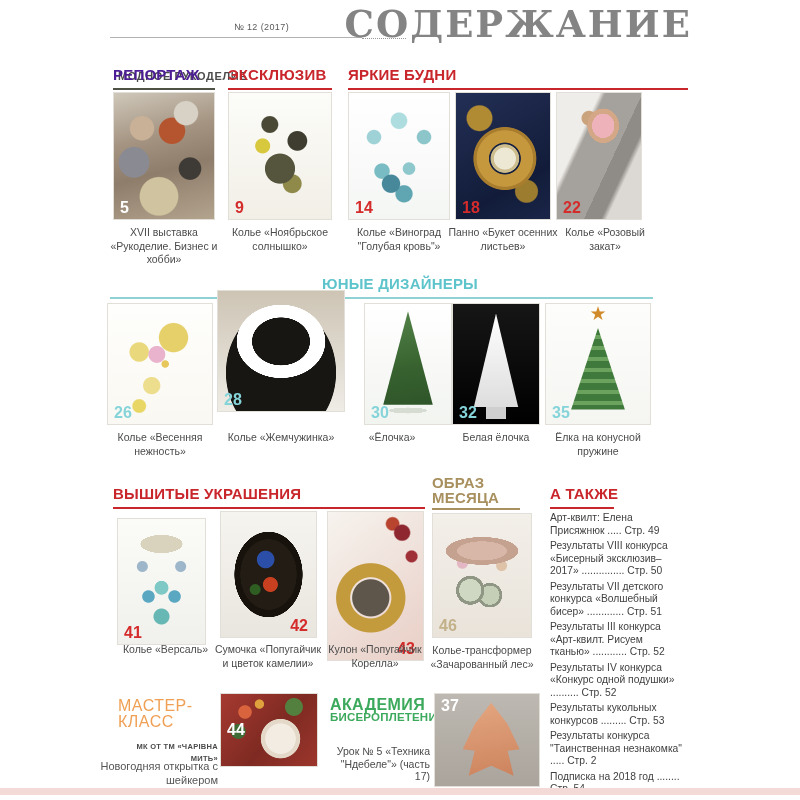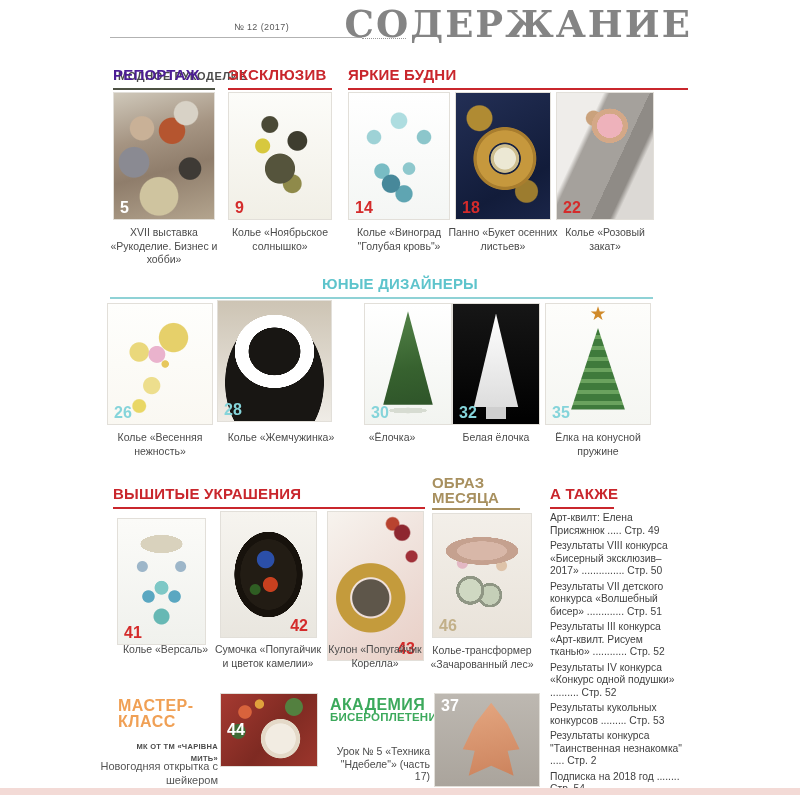--- a/index.html
+++ b/index.html
@@ -23,21 +23,21 @@
   .thumb{position:absolute;box-sizing:border-box;border:1px solid #e2dfd9;}
   .num{position:absolute;left:6px;bottom:3px;font-weight:700;font-size:16px;line-height:16px;}
   .num-r{left:auto;right:8px;margin-top:8px;}
   .num-t{bottom:auto;top:4px;}
   .n-white{color:#ffffff}.n-red{color:#d42b2b}.n-teal{color:#85d4da}.n-gold{color:#c2b089}
   .cap{position:absolute;text-align:center;font-size:10.5px;line-height:13.5px;color:#4b4b4b;}
   
   .also{position:absolute;left:550px;top:512px;width:142px;}
   .also p{margin:0 8px 3px 0;font-size:10.3px;line-height:12.5px;color:#3f3f3f;}
   
-  .mk-head{position:absolute;left:118px;top:698px;width:112px;font-weight:700;font-size:16px;line-height:16px;letter-spacing:.5px;}
+  .mk-head{position:absolute;left:118px;top:698px;width:112px;font-weight:400;font-size:16px;line-height:16px;letter-spacing:.5px;}
   .kicker{position:absolute;left:118px;top:741px;width:100px;text-align:right;font-size:7.5px;font-weight:700;
           line-height:12px;letter-spacing:.3px;color:#4a4a4a;}
   .mk-cap{position:absolute;left:96px;top:760px;width:122px;text-align:right;font-size:11px;line-height:13.5px;color:#555;}
   .ac-head1{position:absolute;left:330px;top:698px;font-weight:700;font-size:16px;line-height:14px;letter-spacing:.4px;}
   .ac-head2{position:absolute;left:330px;top:711px;font-weight:700;font-size:11.5px;letter-spacing:.2px;}
   .ac-cap{position:absolute;left:328px;top:745px;width:102px;text-align:right;font-size:10.5px;line-height:12.5px;color:#4b4b4b;}
   .pink-strip{position:absolute;left:0;top:788px;width:800px;height:7px;background:#f3dad6;}
   
   .t-report{background:
     radial-gradient(circle at 72% 16%,#d8d2c6 0 9%,transparent 10%),
@@ -170,33 +170,33 @@
   <div class="cap" style="left:222px;top:226px;width:116px">Колье «Ноябрьское солнышко»</div>
 
   <div class="shead c-red" style="left:348px;top:66px">ЯРКИЕ БУДНИ</div>
   <div class="rule r-red" style="left:348px;top:88px;width:340px"></div>
   <div class="thumb t-grape" style="left:348px;top:92px;width:102px;height:128px">
     <span class="num n-red">14</span>
   </div>
   <div class="thumb t-panno" style="left:455px;top:92px;width:96px;height:128px">
     <span class="num n-red">18</span>
   </div>
-  <div class="thumb t-sunset" style="left:556px;top:92px;width:98px;height:128px">
+  <div class="thumb t-sunset" style="left:556px;top:92px;width:86px;height:128px">
     <span class="num n-red">22</span>
   </div>
   <div class="cap" style="left:338px;top:226px;width:122px">Колье «Виноград "Голубая кровь"»</div>
   <div class="cap" style="left:448px;top:226px;width:110px">Панно «Букет осенних листьев»</div>
   <div class="cap" style="left:548px;top:226px;width:114px">Колье «Розовый закат»</div>
 
   <div class="shead c-teal" style="left:0;right:0;top:275px;text-align:center;position:absolute">ЮНЫЕ ДИЗАЙНЕРЫ</div>
   <div class="rule r-teal" style="left:110px;top:297px;width:543px"></div>
   <div class="thumb t-spring" style="left:107px;top:303px;width:106px;height:122px">
     <span class="num n-teal">26</span>
   </div>
-  <div class="thumb t-pearl" style="left:217px;top:300px;width:115px;height:122px">
+  <div class="thumb t-pearl" style="left:217px;top:290px;width:128px;height:122px">
     <span class="num n-teal">28</span>
   </div>
   <div class="thumb t-tree30" style="left:364px;top:303px;width:88px;height:122px">
     <span class="num n-teal">30</span>
   </div>
   <div class="thumb t-tree32" style="left:452px;top:303px;width:88px;height:122px">
     <span class="num n-teal">32</span>
   </div>
   <div class="thumb t-tree35" style="left:545px;top:303px;width:106px;height:122px">
     <span class="num n-teal">35</span>

